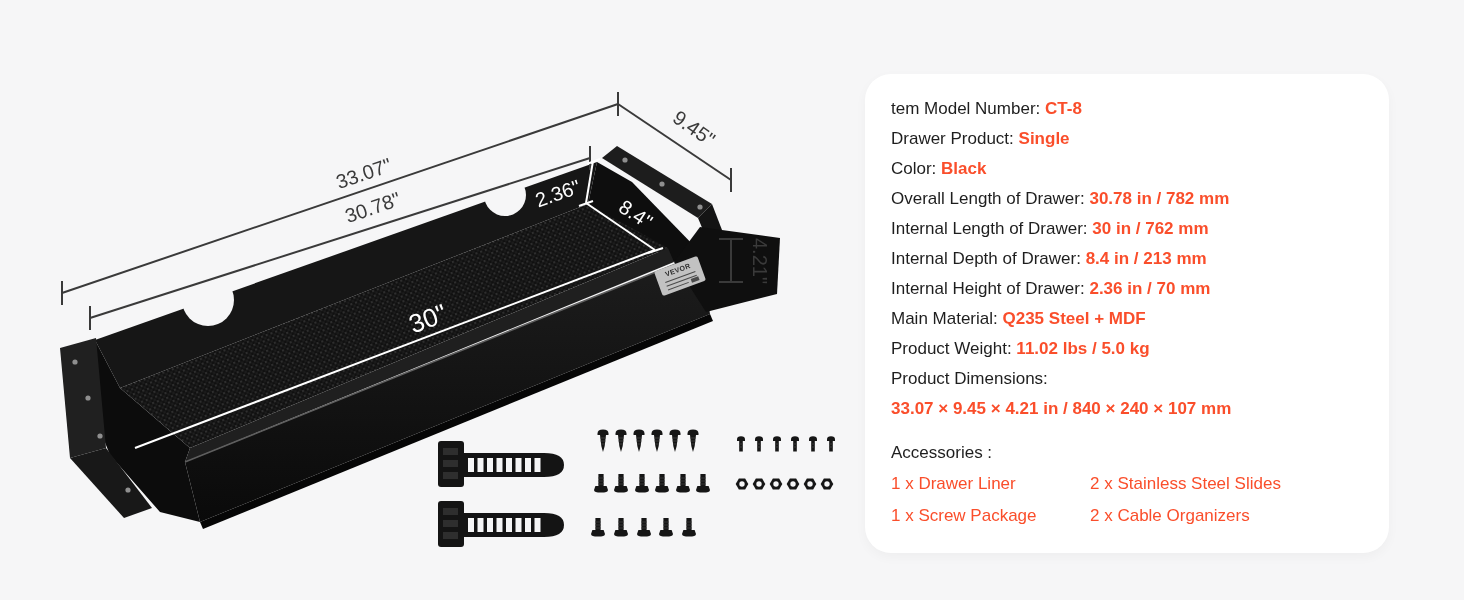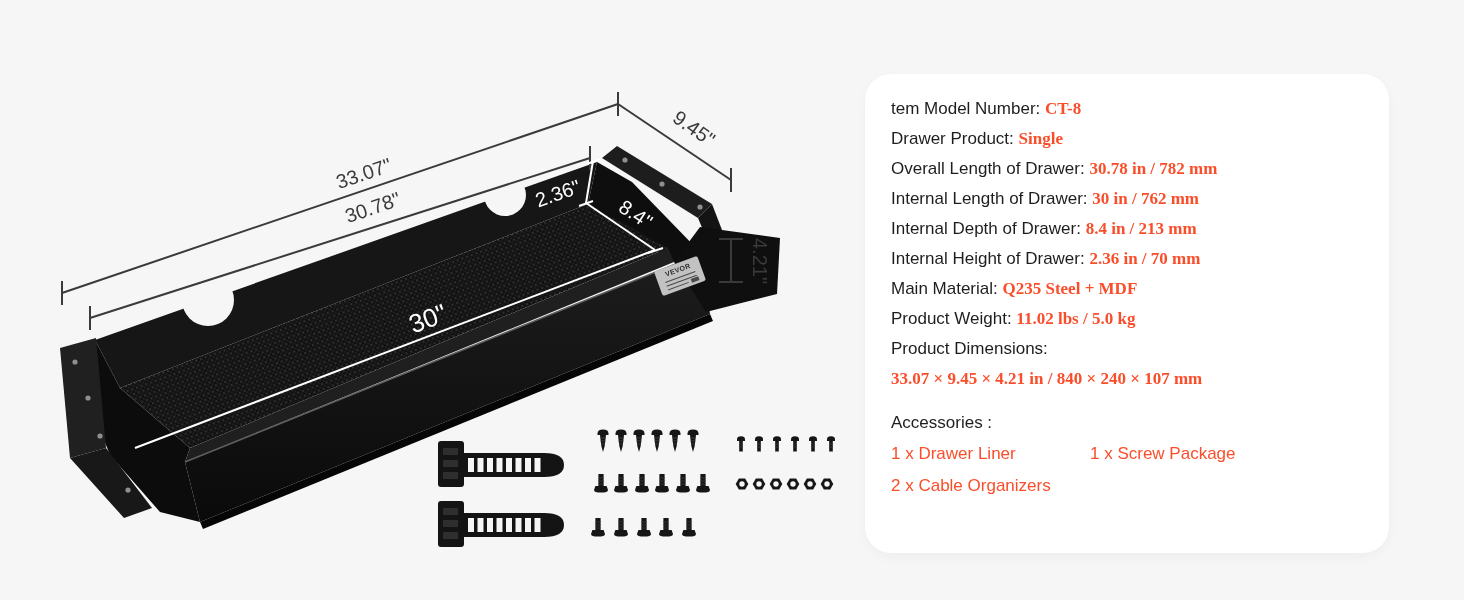--- a/index.html
+++ b/index.html
@@ -22,21 +22,21 @@
   
   .card{
     position:absolute;left:865px;top:74px;width:524px;height:479px;
     background:var(--card);border-radius:26px;
     padding:20px 24px 0 26px;
     box-shadow:0 4px 12px rgba(0,0,0,0.035);
     color:var(--ink);
   }
   .spec-row{font-size:17px;line-height:30px;white-space:pre-wrap;}
   .spec-row .lbl{color:var(--ink);}
-  .spec-row .val{color:var(--accent);font-weight:700;font-family:Liberation Serif, serif;}
+  .spec-row .val{color:var(--accent);font-weight:700;}
   .acc-title{font-size:17px;line-height:30px;margin-top:14px;color:var(--ink);}
   .acc-grid{
     display:grid;grid-template-columns:199px auto;
     font-size:17px;line-height:32px;font-weight:400;color:var(--accent);
   }
 
   
   .dimD{font-size:20px;fill:var(--dim);}
   .dimW{font-size:20px;fill:#ffffff;}
   .dim30{font-size:26px;fill:#ffffff;}
@@ -210,29 +210,31 @@
       <use href="#nut" x="776" y="484"></use>
       <use href="#nut" x="793" y="484"></use>
       <use href="#nut" x="810" y="484"></use>
       <use href="#nut" x="827" y="484"></use>
     </g>
   </svg>
 
   <div class="card">
     <div class="spec-row"><span class="lbl">tem Model Number: </span><span class="val">CT-8</span></div>
     <div class="spec-row"><span class="lbl">Drawer Product: </span><span class="val">Single</span></div>
+    <div class="spec-row"><span class="lbl">Color: </span><span class="val">Black</span></div>
     <div class="spec-row"><span class="lbl">Overall Length of Drawer: </span><span class="val">30.78 in / 782 mm</span></div>
     <div class="spec-row"><span class="lbl">Internal Length of Drawer: </span><span class="val">30 in / 762 mm</span></div>
     <div class="spec-row"><span class="lbl">Internal Depth of Drawer: </span><span class="val">8.4 in / 213 mm</span></div>
     <div class="spec-row"><span class="lbl">Internal Height of Drawer: </span><span class="val">2.36 in / 70 mm</span></div>
     <div class="spec-row"><span class="lbl">Main Material: </span><span class="val">Q235 Steel + MDF</span></div>
     <div class="spec-row"><span class="lbl">Product Weight: </span><span class="val">11.02 lbs / 5.0 kg</span></div>
     <div class="spec-row"><span class="lbl">Product Dimensions:</span><span class="val"></span></div>
     <div class="spec-row"><span class="lbl"></span><span class="val">33.07 × 9.45 × 4.21 in / 840 × 240 × 107 mm</span></div>
 
     <div class="acc-title">Accessories :</div>
     <div class="acc-grid">
       <span>1 x Drawer Liner</span>
+      <span>2 x Stainless Steel Slides</span>
       <span>1 x Screw Package</span>
       <span>2 x Cable Organizers</span>
     </div>
   </div>
 </div>
 
 </body></html>

